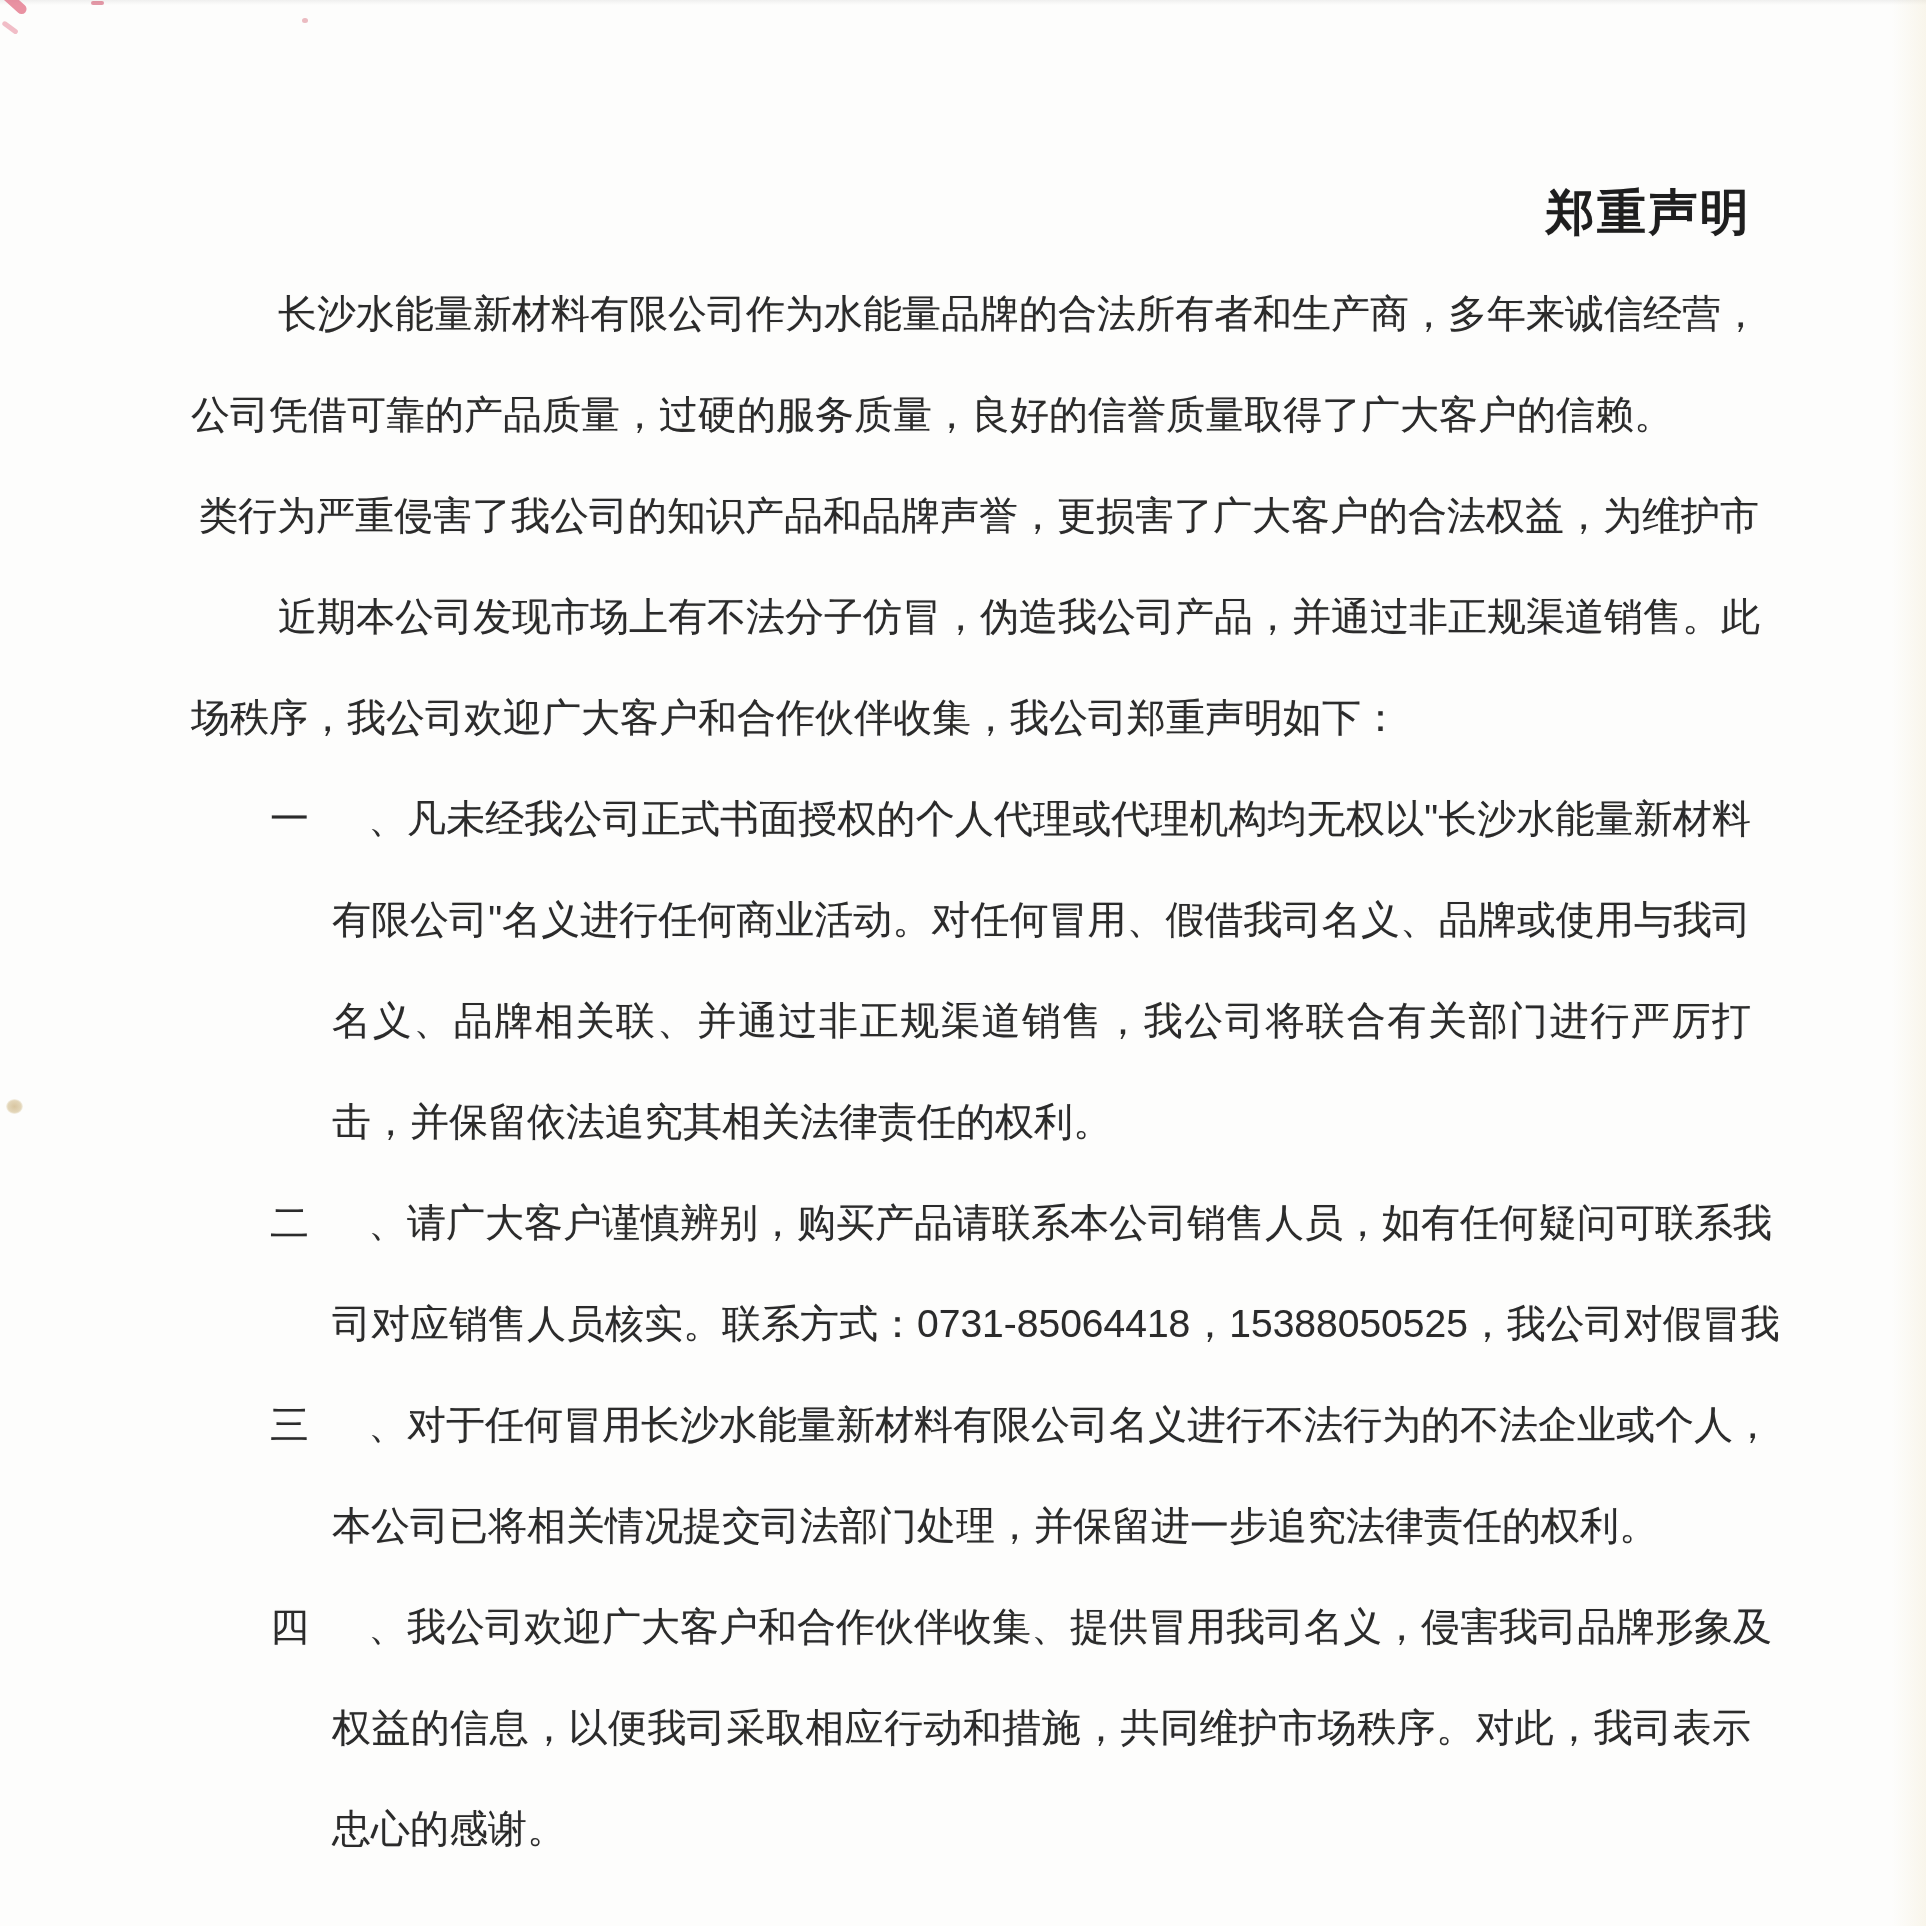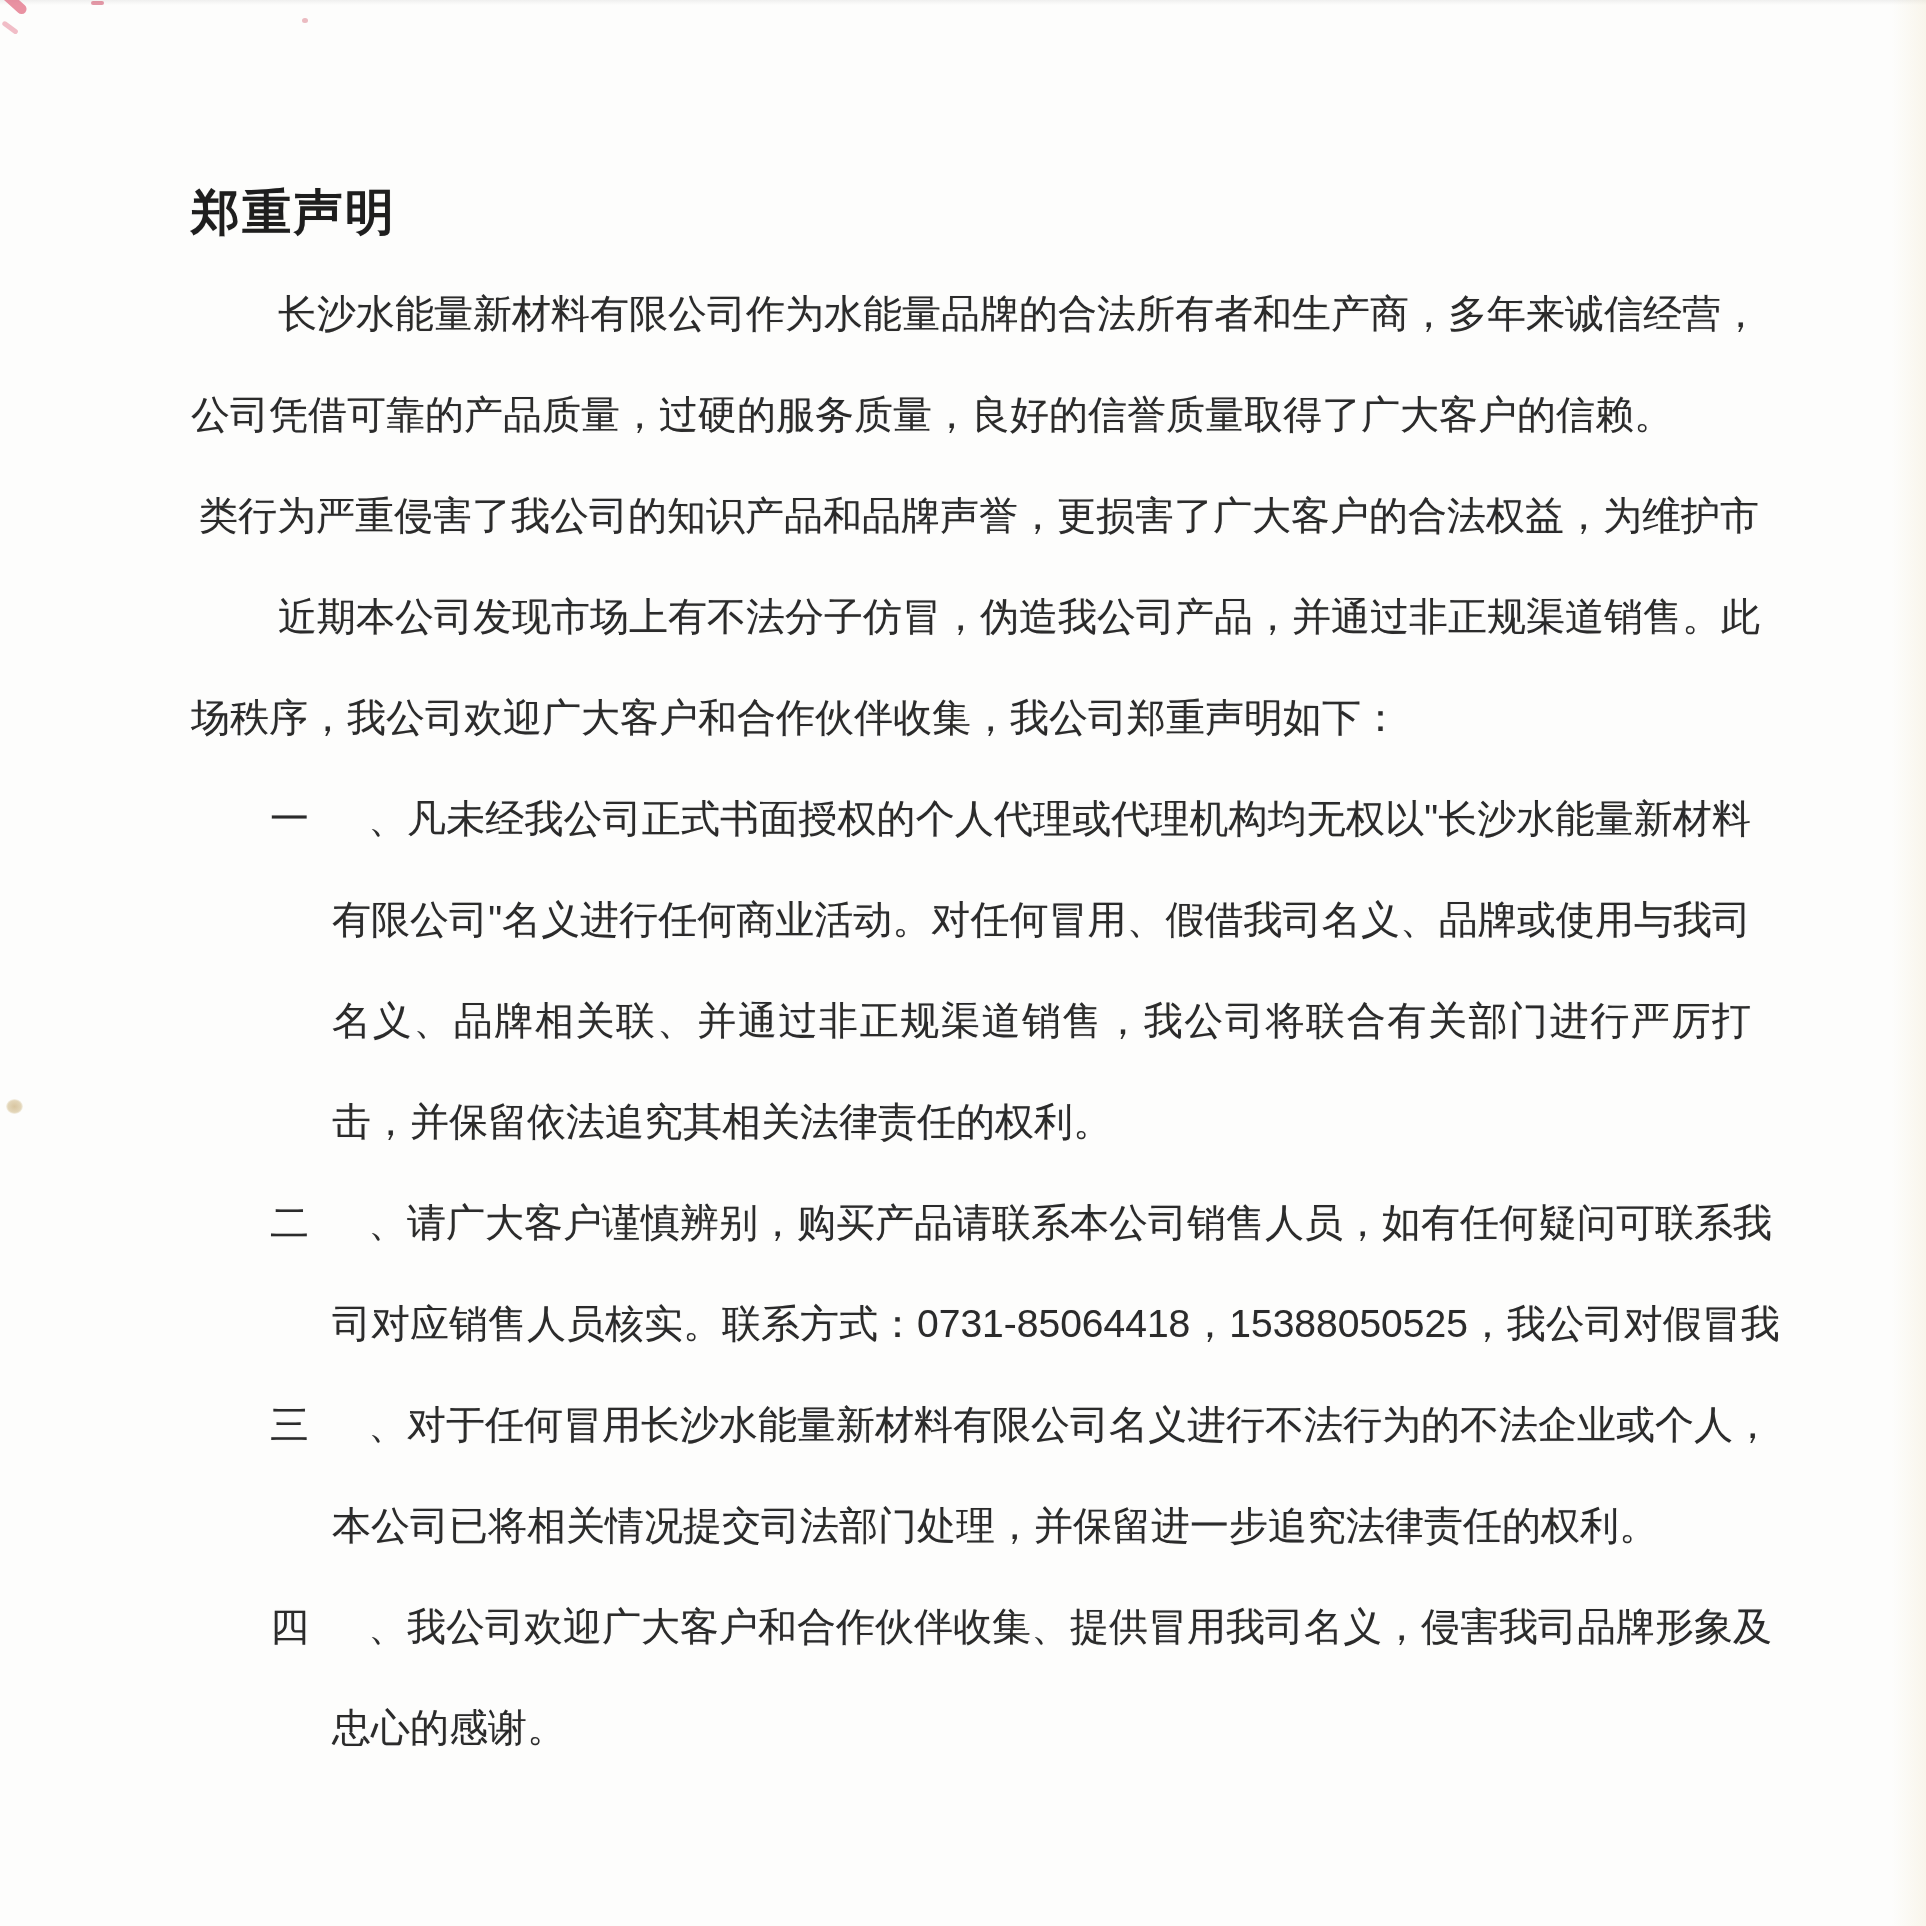--- a/index.html
+++ b/index.html
@@ -53,21 +53,21 @@
     width: 1560px;
     font-size: 39px;
     line-height: 101px;
     color: #2b2b2b;
     z-index: 2;
     text-shadow: 0 0 0.8px rgba(40,40,40,0.28);
   }
   .title {
     font-size: 49px;
     font-weight: 700;
-    text-align: left;
+    text-align: right;
     color: #1e1e1e;
     letter-spacing: 2.3px;
   }
   .ln { white-space: nowrap; }
   .jl { text-align: justify; text-align-last: justify; margin-left: 8px; }
   .ind { padding-left: 79px; }
   .item-first { padding-left: 71px; }
   .num { display: inline-block; width: 137px; }
   .item-cont { margin-left: 141px; }
 </style>
@@ -101,17 +101,18 @@
     <div class="ln jl item-cont">名义、品牌相关联、并通过非正规渠道销售，我公司将联合有关部门进行严厉打</div>
     <div class="ln item-cont">击，并保留依法追究其相关法律责任的权利。</div>
 
     <div class="ln jl item-first"><span class="num">二、</span><span>请广大客户谨慎辨别，购买产品请联系本公司销售人员，如有任何疑问可联系我</span></div>
     <div class="ln jl item-cont">司对应销售人员核实。联系方式：0731-85064418，15388050525，我公司对假冒我</div>
 
     <div class="ln jl item-first"><span class="num">三、</span><span>对于任何冒用长沙水能量新材料有限公司名义进行不法行为的不法企业或个人，</span></div>
     <div class="ln item-cont">本公司已将相关情况提交司法部门处理，并保留进一步追究法律责任的权利。</div>
 
     <div class="ln jl item-first"><span class="num">四、</span><span>我公司欢迎广大客户和合作伙伴收集、提供冒用我司名义，侵害我司品牌形象及</span></div>
+    <div class="ln jl item-cont">权益的信息，以便我司采取相应行动和措施，共同维护市场秩序。对此，我司表示</div>
     <div class="ln item-cont">忠心的感谢。</div>
 
   </div>
 </div>
 
 
 </body></html>

